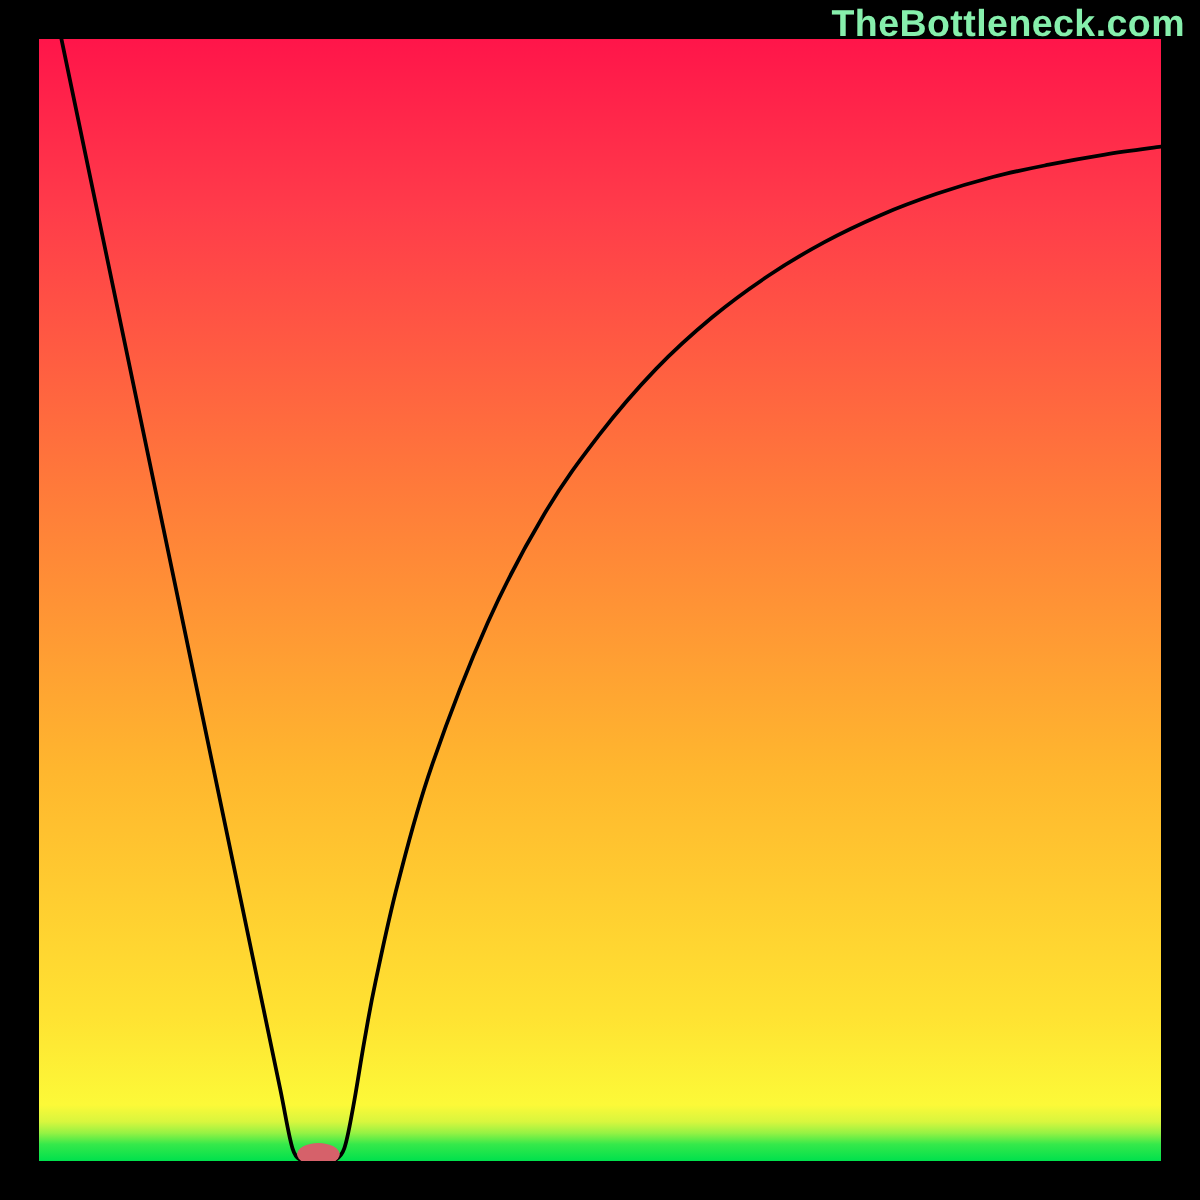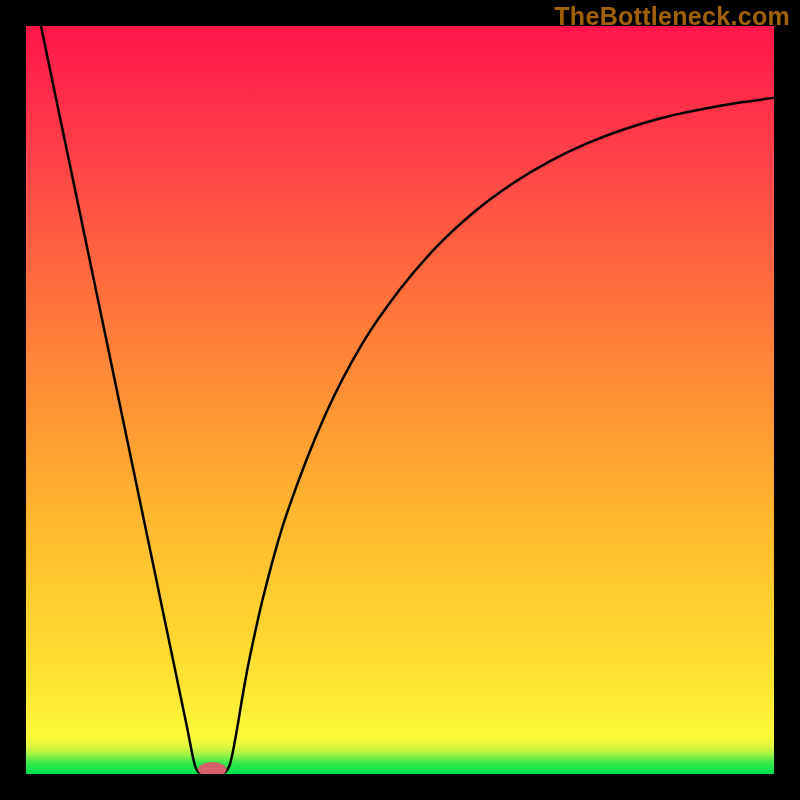--- a/index.html
+++ b/index.html
@@ -25,21 +25,21 @@
     width: 748px;
     height: 748px;
   }
   .watermark {
     position: absolute;
     top: 2px;
     right: 10px;
     font-family: Arial, Helvetica, sans-serif;
     font-size: 25px;
     font-weight: 600;
-    color: #a16207;
+    color: #86efac;
     letter-spacing: 0.3px;
   }
 </style>
 </head>
 <body>
 
 <div class="frame">
   <svg class="plot" viewBox="0 0 748 748" preserveAspectRatio="none">
     <defs>
       <linearGradient id="bg" x1="0" y1="1" x2="0" y2="0">

